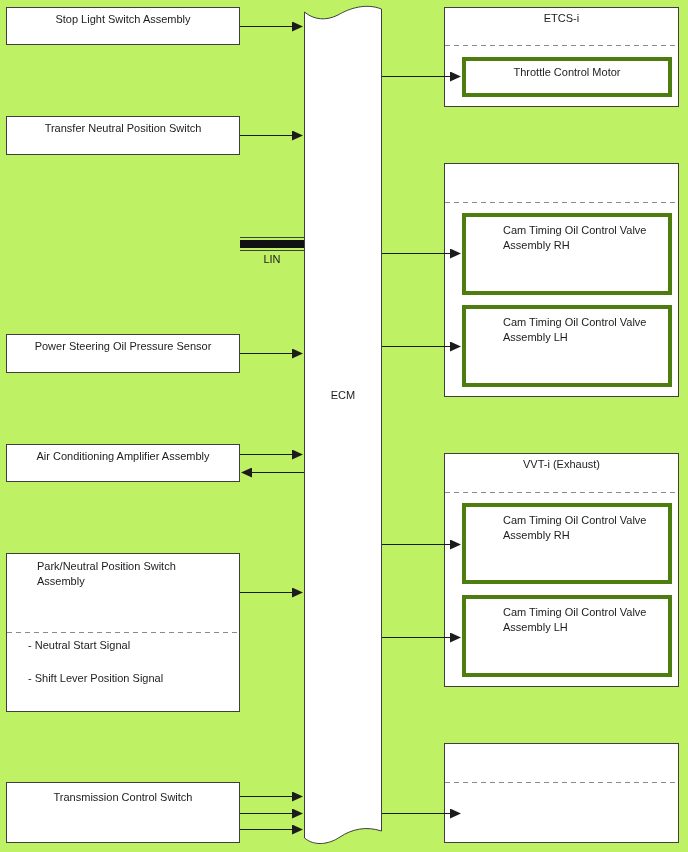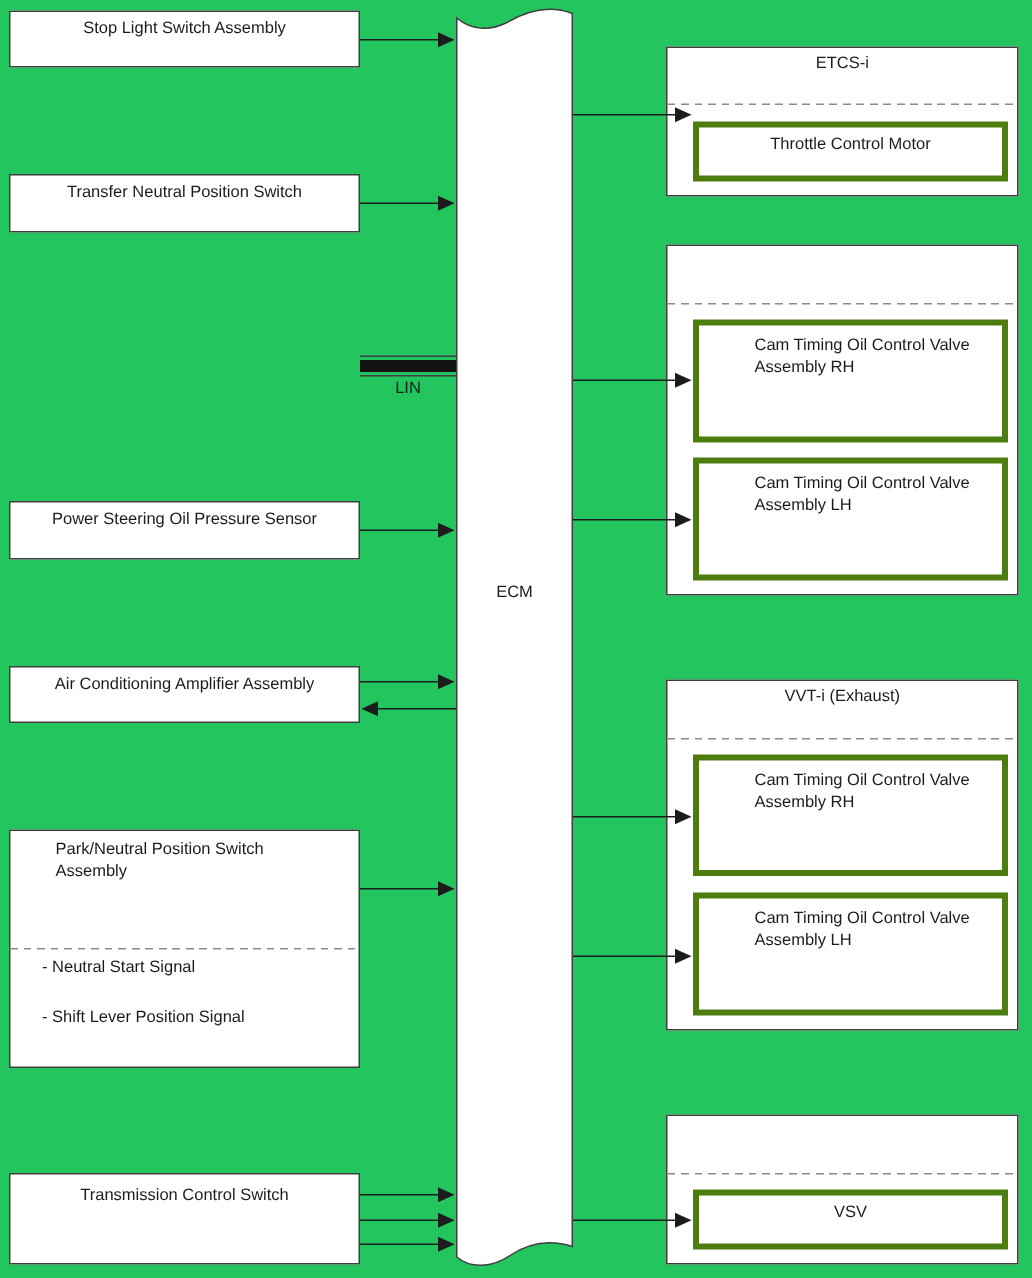--- a/index.html
+++ b/index.html
@@ -2,21 +2,21 @@
 <html><head>
 <meta charset="utf-8">
 <style>
   * { margin: 0; padding: 0; box-sizing: border-box; }
   html, body { background: #ffffff; }
   body { font-family: "Liberation Sans", sans-serif; }
   .canvas {
     position: relative;
     width: 688px;
     height: 852px;
-    background: #22c55e;
+    background: #bef264;
     overflow: hidden;
     font-size: 11px;
     color: #1c1c1c;
     line-height: 15px;
   }
   .box {
     position: absolute;
     border: 1px solid #3f3f3f;
     background: #ffffff;
   }
@@ -81,21 +81,21 @@
     <div class="lbl wrap-title">Park/Neutral Position Switch Assembly</div>
     <div class="dash" style="top:78px;"></div>
     <div class="sig" style="top:84px;">- Neutral Start Signal</div>
     <div class="sig" style="top:117px;">- Shift Lever Position Signal</div>
   </div>
 
   <div class="box lbox" style="top:782px; height:61px;">
     <div class="lbl" style="padding-top:7px;">Transmission Control Switch</div>
   </div>
 
-  <div class="box rgroup" style="top:7px; height:100px;margin-top:24px;">
+  <div class="box rgroup" style="top:7px; height:100px;">
     <div class="title">ETCS-i</div>
     <div class="dash" style="top:37px;"></div>
     <div class="rinner" style="top:49px; height:40px;">
       <div class="lbl">Throttle Control Motor</div>
     </div>
   </div>
 
   <div class="box rgroup" style="top:163px; height:234px;">
     <div class="dash" style="top:38px;"></div>
     <div class="rinner" style="top:49px; height:82px;">
@@ -112,23 +112,20 @@
     <div class="rinner" style="top:49px; height:81px;">
       <div class="lbl wrap">Cam Timing Oil Control Valve Assembly RH</div>
     </div>
     <div class="rinner" style="top:141px; height:82px;">
       <div class="lbl wrap">Cam Timing Oil Control Valve Assembly LH</div>
     </div>
   </div>
 
   <div class="box rgroup" style="top:743px; height:100px;">
     <div class="dash" style="top:38px;"></div>
-    <div class="rinner" style="top:49px; height:40px;">
-      <div class="lbl">VSV</div>
-    </div>
   </div>
 
   <svg class="overlay" viewBox="0 0 688 852">
     <defs>
       <marker id="ah" markerWidth="12" markerHeight="10" refX="10" refY="5" orient="auto" markerUnits="userSpaceOnUse">
         <path d="M0,0 L11,5 L0,10 Z" fill="#1c1c1c"></path>
       </marker>
     </defs>
 
     <path d="M304.5,12

